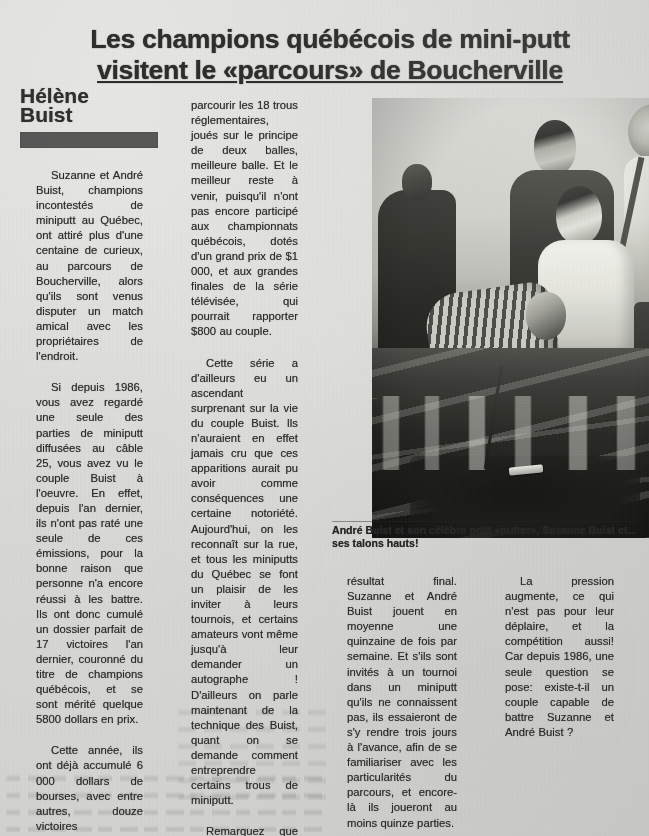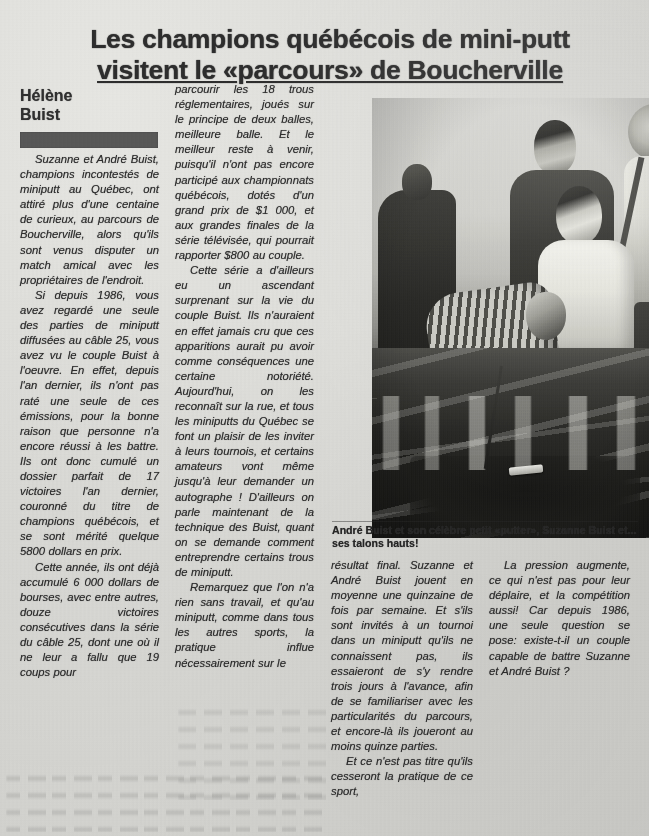--- a/index.html
+++ b/index.html
@@ -59,21 +59,21 @@
     line-height:31px;
     letter-spacing:-0.3px;
     color:#2c2c2c;
     text-shadow:0 0 1.1px rgba(60,60,60,.85), 0.4px 0.3px 0.9px rgba(90,90,90,.5);
   }
   .headline .l2{display:block;text-decoration:underline;}
 
   
   .byline{
     position:absolute;left:20px;top:86px;width:150px;
-    font-weight:bold;font-size:16px;line-height:19px;color:#2e2e2e;
+    font-weight:bold;font-size:21px;line-height:19px;color:#2e2e2e;
     text-shadow:0 0 .9px rgba(70,70,70,.8);
   }
   .byline-rule{
     position:absolute;left:20px;top:132px;width:138px;height:16px;
     background:#4b4b4b;
     box-shadow:0 0 1.5px rgba(0,0,0,.5) inset;
     opacity:.92;
   }
 
   
@@ -81,21 +81,21 @@
     position:absolute;
     font-size:11.3px;
     line-height:15.1px;
     color:#2b2b2b;
     text-align:justify;
     text-justify:inter-word;
     -webkit-hyphens:none;hyphens:none;
     text-shadow:0 0 .85px rgba(80,80,80,.75);
     word-spacing:.2px;
   }
-  .col p{margin:0;text-indent:15px;font-style:italic;}
+  .col p{margin:16px;text-indent:15px;}
   .col p.noind{text-indent:0;}
 
   #col1{left:20px;top:152px;width:139px;}
   #col2{left:175px;top:82px;width:139px;}
   #col3{left:331px;top:558px;width:142px;}
   #col4{left:489px;top:558px;width:141px;}
 
   
   #photo{
     position:absolute;left:332px;top:82px;width:306px;height:440px;

